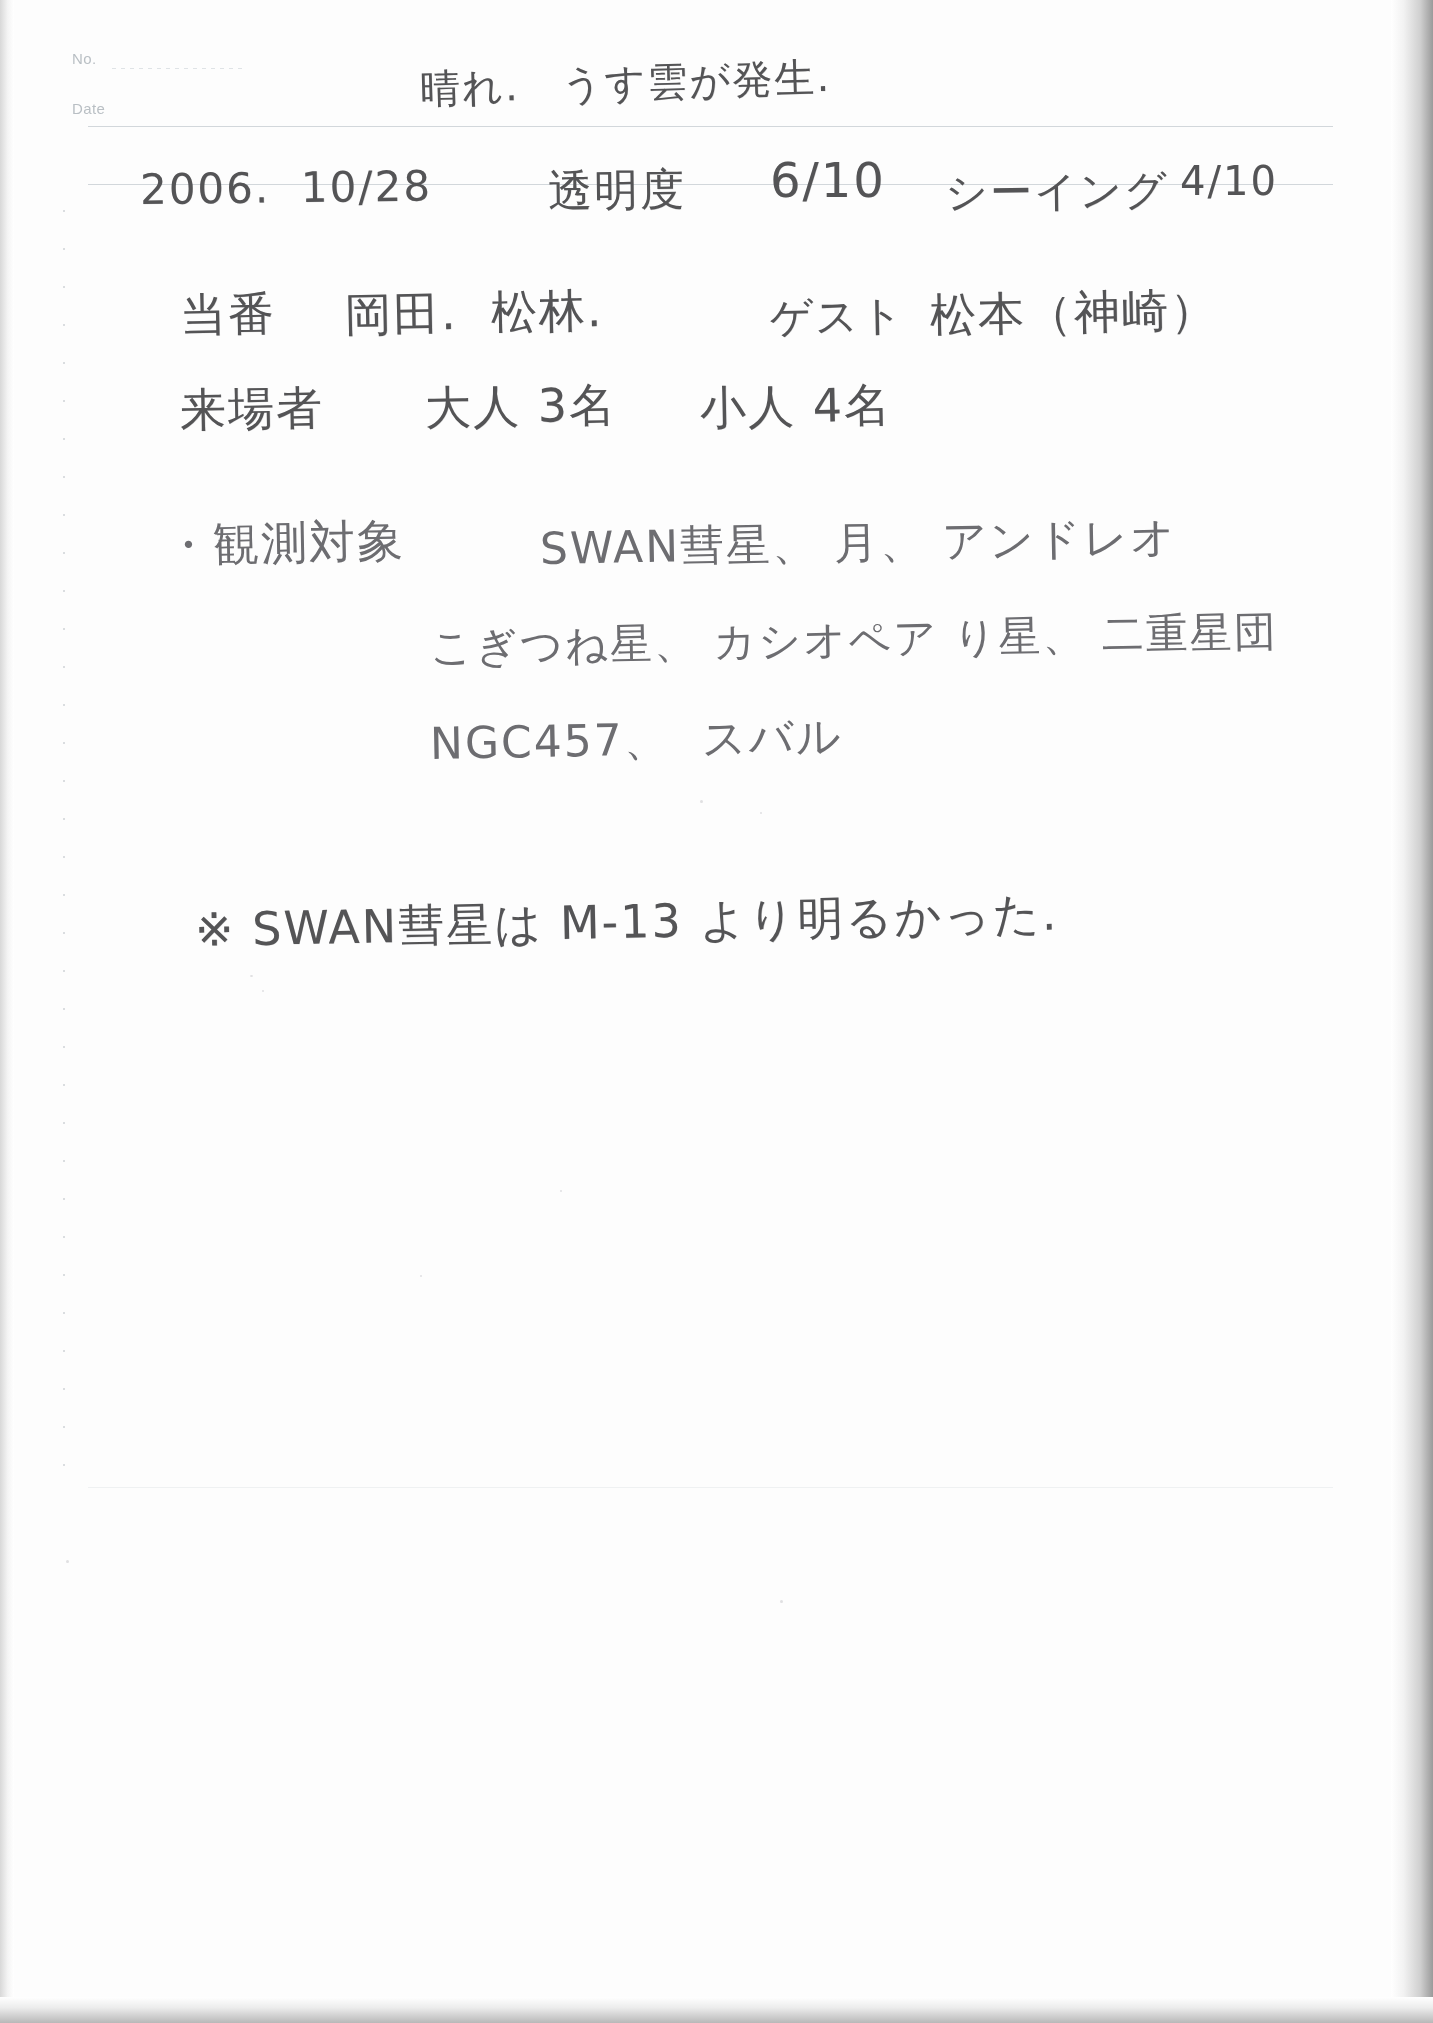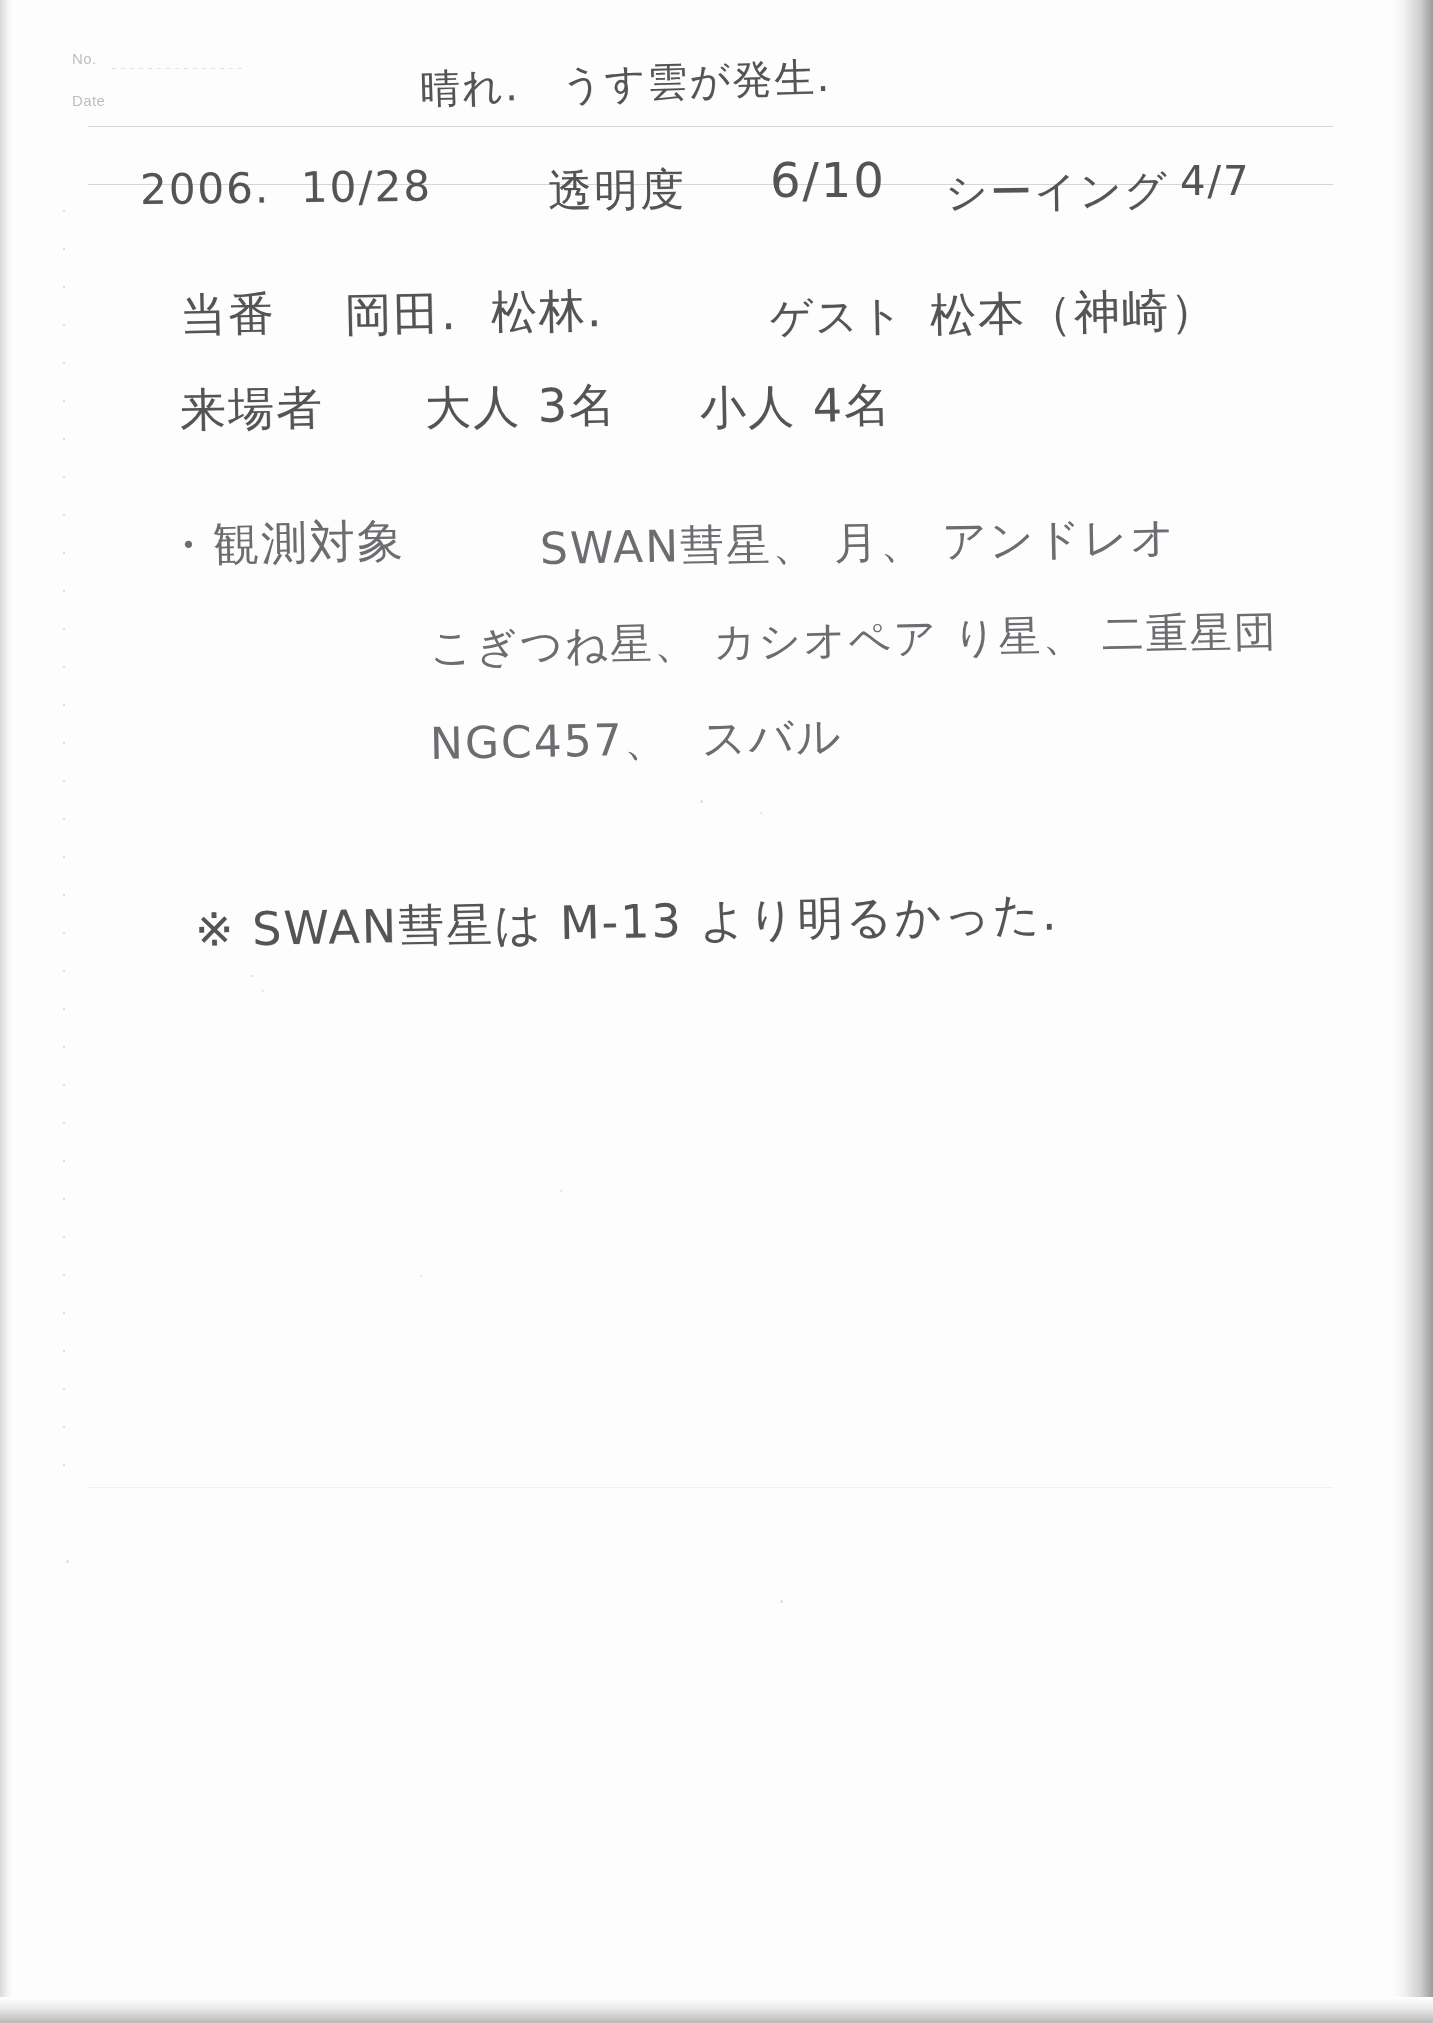--- a/index.html
+++ b/index.html
@@ -77,21 +77,21 @@
 
   
   .form-label {
     position: absolute;
     font-family: "Liberation Sans", sans-serif;
     font-size: 15px;
     color: #b9bfc4;
     letter-spacing: 0.4px;
   }
   #label-no { left: 72px; top: 50px; }
-  #label-date { left: 72px; top: 92px; }
+  #label-date { left: 72px; top: 100px; }
   .form-dotline {
     position: absolute;
     height: 1px;
     background: repeating-linear-gradient(
       to right,
       #dfe3e6 0px, #dfe3e6 4px,
       rgba(255,255,255,0) 4px, rgba(255,255,255,0) 9px
     );
   }
   #dot-no { left: 112px; top: 68px; width: 130px; }
@@ -139,21 +139,21 @@
   <div class="form-label" id="label-no">No.</div>
   <div class="form-dotline" id="dot-no"></div>
   <div class="form-label" id="label-date">Date</div>
 
   <div class="hw ink r-tilt2" style="left:420px; top:62px; font-size:40px;">晴れ.　うす雲が発生.</div>
 
   <div class="hw ink r-tilt3" style="left:140px; top:165px; font-size:42px;">2006.  10/28</div>
   <div class="hw ink r-tilt3" style="left:548px; top:162px; font-size:44px;">透明度</div>
   <div class="hw ink" style="left:770px; top:152px; font-size:48px;">6/10</div>
   <div class="hw ink r-tilt3" style="left:945px; top:165px; font-size:42px;">シーイング</div>
-  <div class="hw ink" style="left:1180px; top:158px; font-size:40px;">4/7</div>
+  <div class="hw ink" style="left:1180px; top:158px; font-size:40px;">4/10</div>
 
   <div class="hw ink r-tilt" style="left:180px; top:285px; font-size:46px;">当番</div>
   <div class="hw ink r-tilt" style="left:345px; top:285px; font-size:46px;">岡田.  松林.</div>
   <div class="hw ink r-tilt" style="left:770px; top:290px; font-size:42px;">ゲスト</div>
   <div class="hw ink r-tilt" style="left:930px; top:285px; font-size:46px;">松本（神崎）</div>
 
   <div class="hw ink r-tilt" style="left:180px; top:380px; font-size:46px;">来場者</div>
   <div class="hw ink r-tilt" style="left:425px; top:378px; font-size:46px;">大人 3名</div>
   <div class="hw ink r-tilt" style="left:700px; top:378px; font-size:46px;">小人 4名</div>
 

